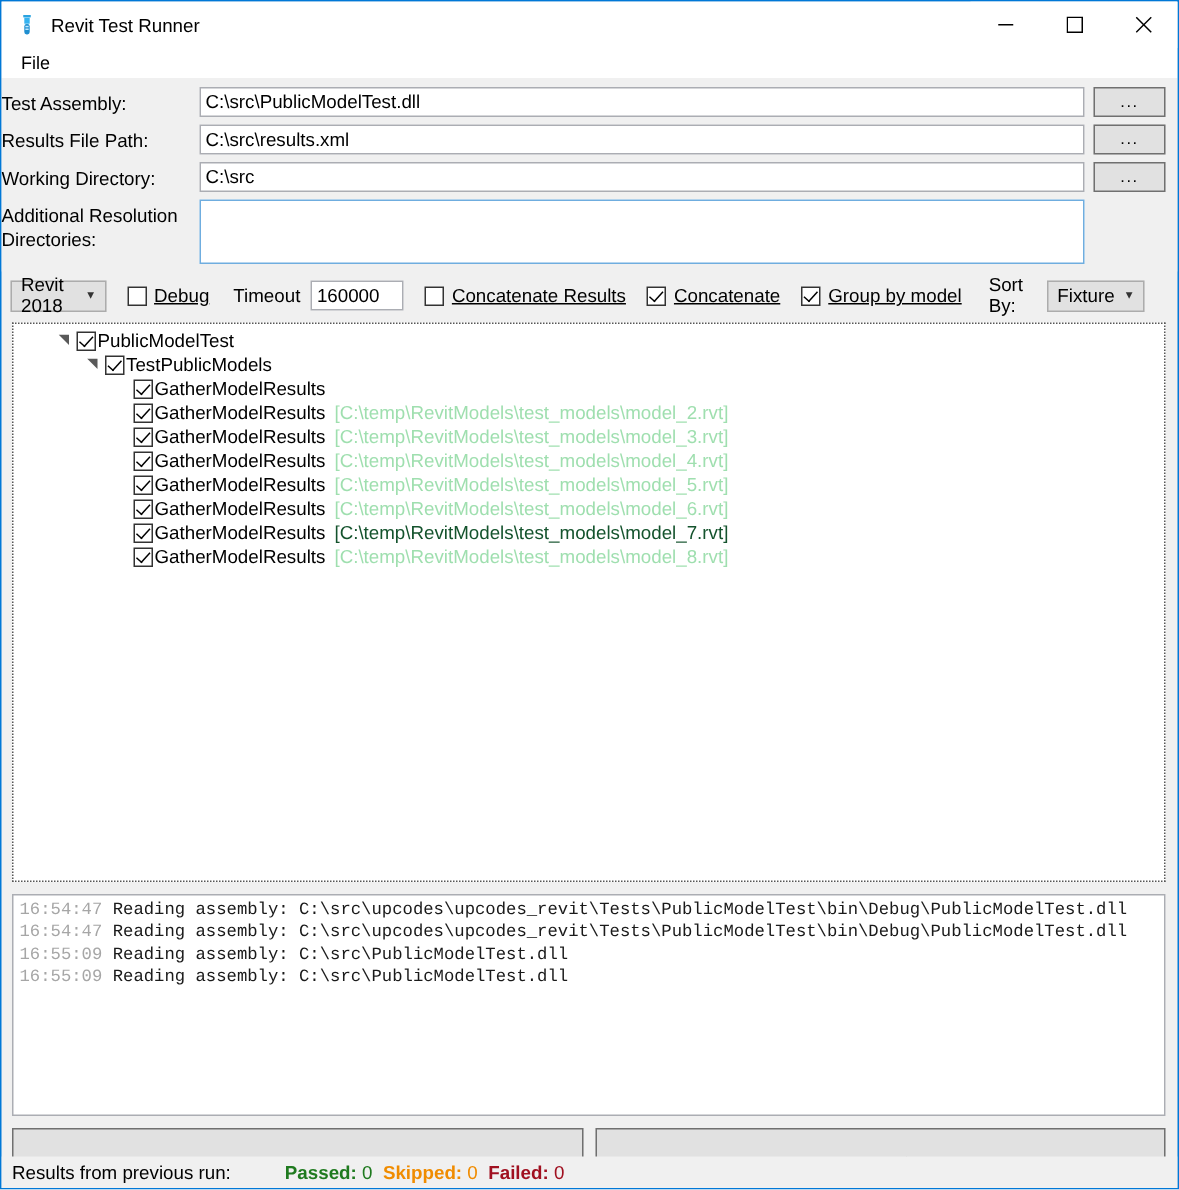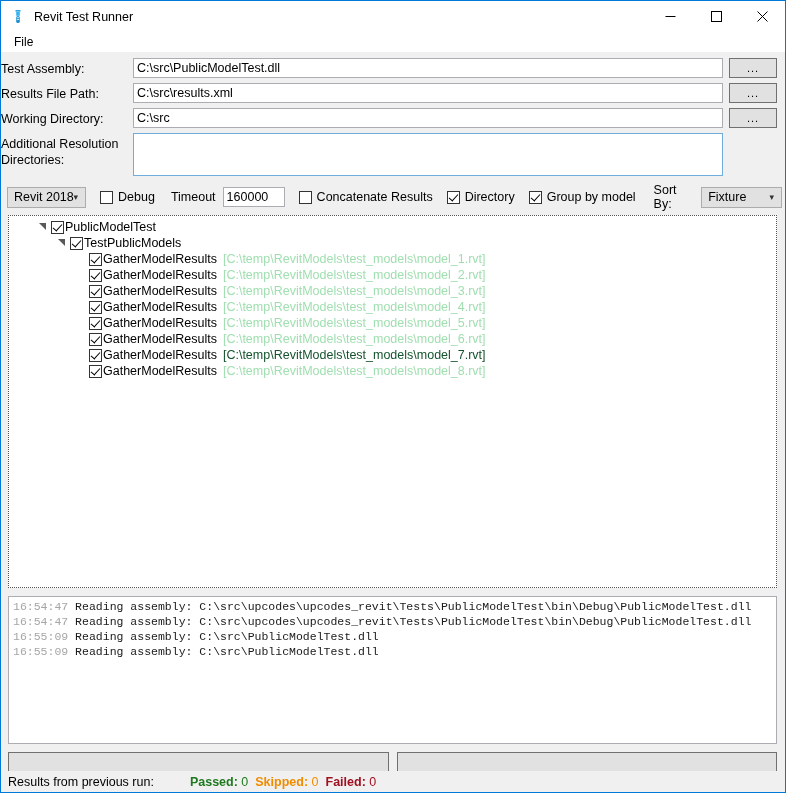--- a/index.html
+++ b/index.html
@@ -137,21 +137,21 @@
     letter-spacing: 1px;
   }
   .spacer-right { width: 62px; flex: none; }
 
   
   .options-bar {
     display: flex;
     align-items: center;
     height: 26px;
     padding-left: 6px;
-    padding-right: 3px;
+    padding-right: 22px;
     margin-top: 3px;
   }
   .combo {
     height: 21px;
     box-sizing: border-box;
     border: 1px solid #acacac;
     background: #e1e1e1;
     display: flex;
     align-items: center;
     position: relative;
@@ -190,21 +190,21 @@
     content: "";
     position: absolute;
     left: 3px;
     top: 0px;
     width: 4px;
     height: 8px;
     border: solid #000;
     border-width: 0 1.6px 1.6px 0;
     transform: rotate(42deg);
   }
-  .chk-label { font-size: 12.5px; }
+  .chk-label { font-size: 12.5px; text-decoration: underline; }
   .timeout-label { margin-left: 16px; font-size: 12.5px; }
   .timeout-input {
     width: 62px;
     height: 20px;
     margin-left: 7px;
     box-sizing: border-box;
     border: 1px solid #abadb3;
     background: #fff;
     font-family: "Liberation Sans", sans-serif;
     font-size: 12.5px;
@@ -398,21 +398,21 @@
     <span class="timeout-label">Timeout</span>
     <input class="timeout-input" type="text" value="160000" style="">
 
     <div class="chk-wrap">
       <span class="chk"></span>
       <span class="chk-label">Concatenate Results</span>
     </div>
 
     <div class="chk-wrap">
       <span class="chk checked"></span>
-      <span class="chk-label">Directory</span>
+      <span class="chk-label">Concatenate</span>
     </div>
 
     <div class="chk-wrap">
       <span class="chk checked"></span>
       <span class="chk-label">Group by model</span>
     </div>
 
     <span class="sortby-label">Sort By:</span>
     <div class="combo sortby">
       <span>Fixture</span>
@@ -442,21 +442,20 @@
       </span>
       <span class="tree-chk"></span>
       <span class="tree-name">TestPublicModels</span>
     </div>
 
     <div id="tree-tests">
         <div class="tree-row">
           <span class="tree-indent" style="width: 62px;"></span>
           <span class="tree-chk"></span>
           <span class="tree-name">GatherModelResults</span>
-          <span class="tree-path" style="color: rgb(159, 223, 175);">[C:\temp\RevitModels\test_models\model_1.rvt]</span>
         </div>
         <div class="tree-row">
           <span class="tree-indent" style="width: 62px;"></span>
           <span class="tree-chk"></span>
           <span class="tree-name">GatherModelResults</span>
           <span class="tree-path" style="color: rgb(159, 223, 175);">[C:\temp\RevitModels\test_models\model_2.rvt]</span>
         </div>
         <div class="tree-row">
           <span class="tree-indent" style="width: 62px;"></span>
           <span class="tree-chk"></span>

